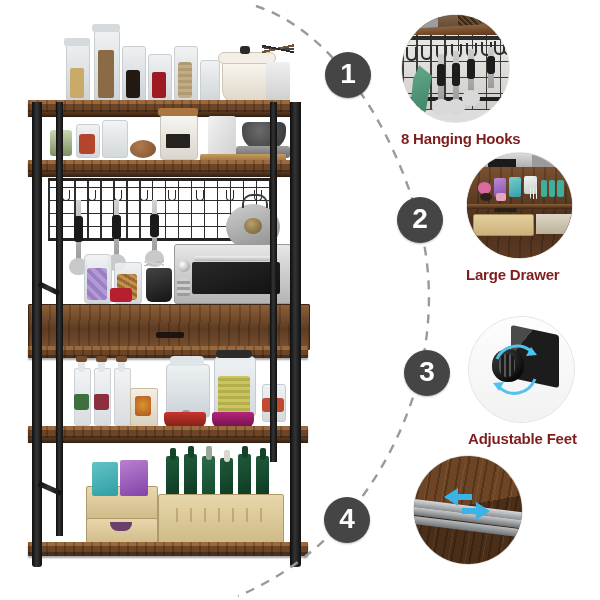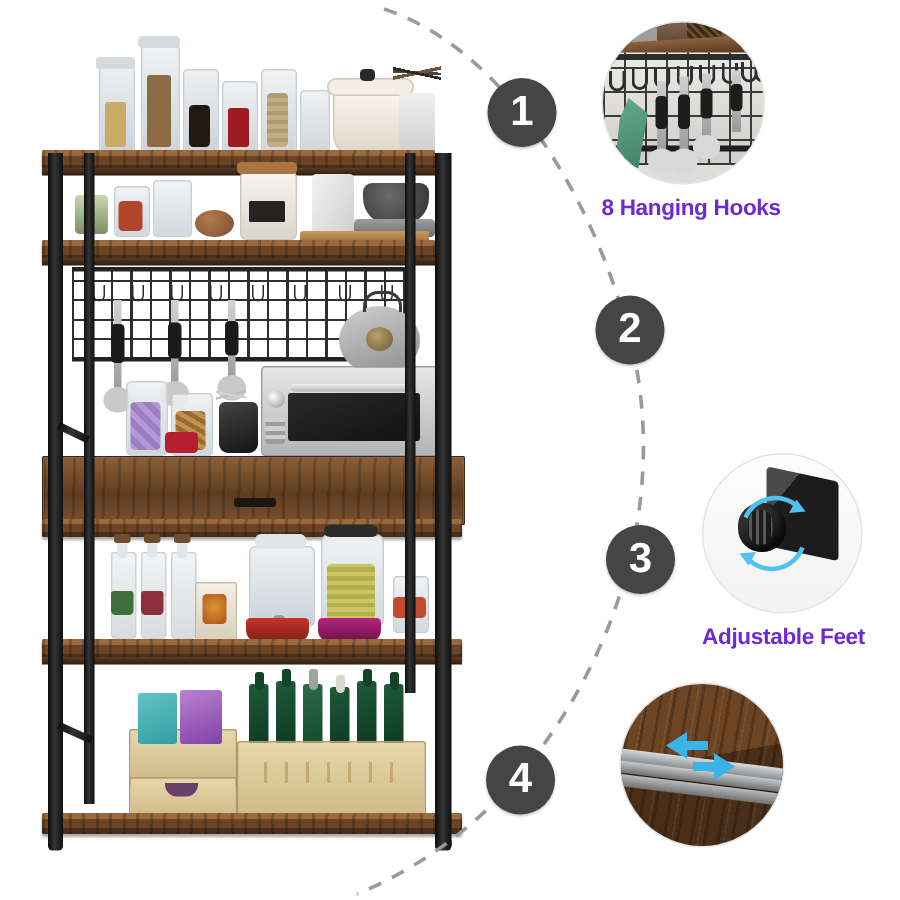--- a/index.html
+++ b/index.html
@@ -32,21 +32,21 @@
   .fcircle{
     border-radius:50%;
     overflow:hidden;
     position:relative;
     border:1px solid #e2e2e2;
     background:#f4f4f4;
   }
   .fcap{
     text-align:left;
     font-weight:bold;
-    color:#6d28d9;
+    color:#7f1d1d;
     font-size:15px;
     margin-top:7px;
     white-space:nowrap;
     letter-spacing:-0.2px;
   }
 
   
   .f1-bg{position:absolute;inset:0;background:
      linear-gradient(180deg,#6b5542 0%,#55412f 16%,#e9e9e7 16%,#dcdcda 100%);}
   .f1-shelf{position:absolute;left:-6%;top:10%;width:112%;height:13%;
@@ -363,22 +363,44 @@
           <i class="head"></i>
         </div>
       <div class="util" style="left:80%;top:30%;height:38%;">
           <i class="grip"></i>
         </div>
       <div class="f1-towel"></div>
     </div>
     <div class="fcap">8 Hanging Hooks</div>
   </div>
 
-
-  <div class="feature" style="left:468px;top:302px;">
+  <div class="feature" style="left:466px;top:152px;">
+    <div class="fcircle" style="width:105px;height:105px;">
+      <div class="f2-bg"></div>
+      <div class="f2-micro"></div>
+      <div class="f2-wood"></div>
+      <div class="g" style="left:10%;top:28%;width:13%;height:11%;background:#d86aa0;border-radius:50%;"></div>
+      <div class="g" style="left:26%;top:24%;width:11%;height:18%;background:linear-gradient(160deg,#bb8ad6,#8451ab);"></div>
+      <div class="g" style="left:40%;top:23%;width:11%;height:19%;background:linear-gradient(160deg,#76cdd0,#35a0a6);"></div>
+      <div class="g" style="left:54%;top:22%;width:13%;height:17%;background:linear-gradient(160deg,#f0f3f2,#c6cdcb);"></div>
+      <div class="g" style="left:70%;top:26%;width:6%;height:16%;background:#3fae9e;"></div>
+      <div class="g" style="left:78%;top:26%;width:6%;height:16%;background:#3fae9e;"></div>
+      <div class="g" style="left:86%;top:26%;width:6%;height:16%;background:#3fae9e;"></div>
+      <div class="g" style="left:60%;top:32%;width:8%;height:12%;background:repeating-linear-gradient(90deg,#efefef 0 1px,transparent 1px 3px);"></div>
+      <div class="g" style="left:12%;top:38%;width:12%;height:8%;background:#2b2119;border-radius:50%;"></div>
+      <div class="g" style="left:28%;top:38%;width:9%;height:8%;background:#e8a5bd;"></div>
+      <div class="f2-shelfline"></div>
+      <div class="f2-handle"></div>
+      <div class="f2-drawer"></div>
+      <div class="f2-drawer2"></div>
+    </div>
+    <div class="fcap">Large Drawer</div>
+  </div>
+
+  <div class="feature" style="left:468px;top:316px;">
     <div class="fcircle" style="width:105px;height:105px;">
       <div class="f3-bg"></div>
       <div class="f3-leg"></div>
       <div class="f3-foot"></div>
       <svg class="f3-arcs" viewBox="0 0 105 105">
         <path d="M28 42 A 22 22 0 0 1 62 34" fill="none" stroke="#4fc2f0" stroke-width="3"></path>
         <path d="M62 30 L 68 38 L 57 39 Z" fill="#4fc2f0"></path>
         <path d="M66 62 A 22 22 0 0 1 30 70" fill="none" stroke="#4fc2f0" stroke-width="3"></path>
         <path d="M30 74 L 24 66 L 35 65 Z" fill="#4fc2f0"></path>
       </svg>

